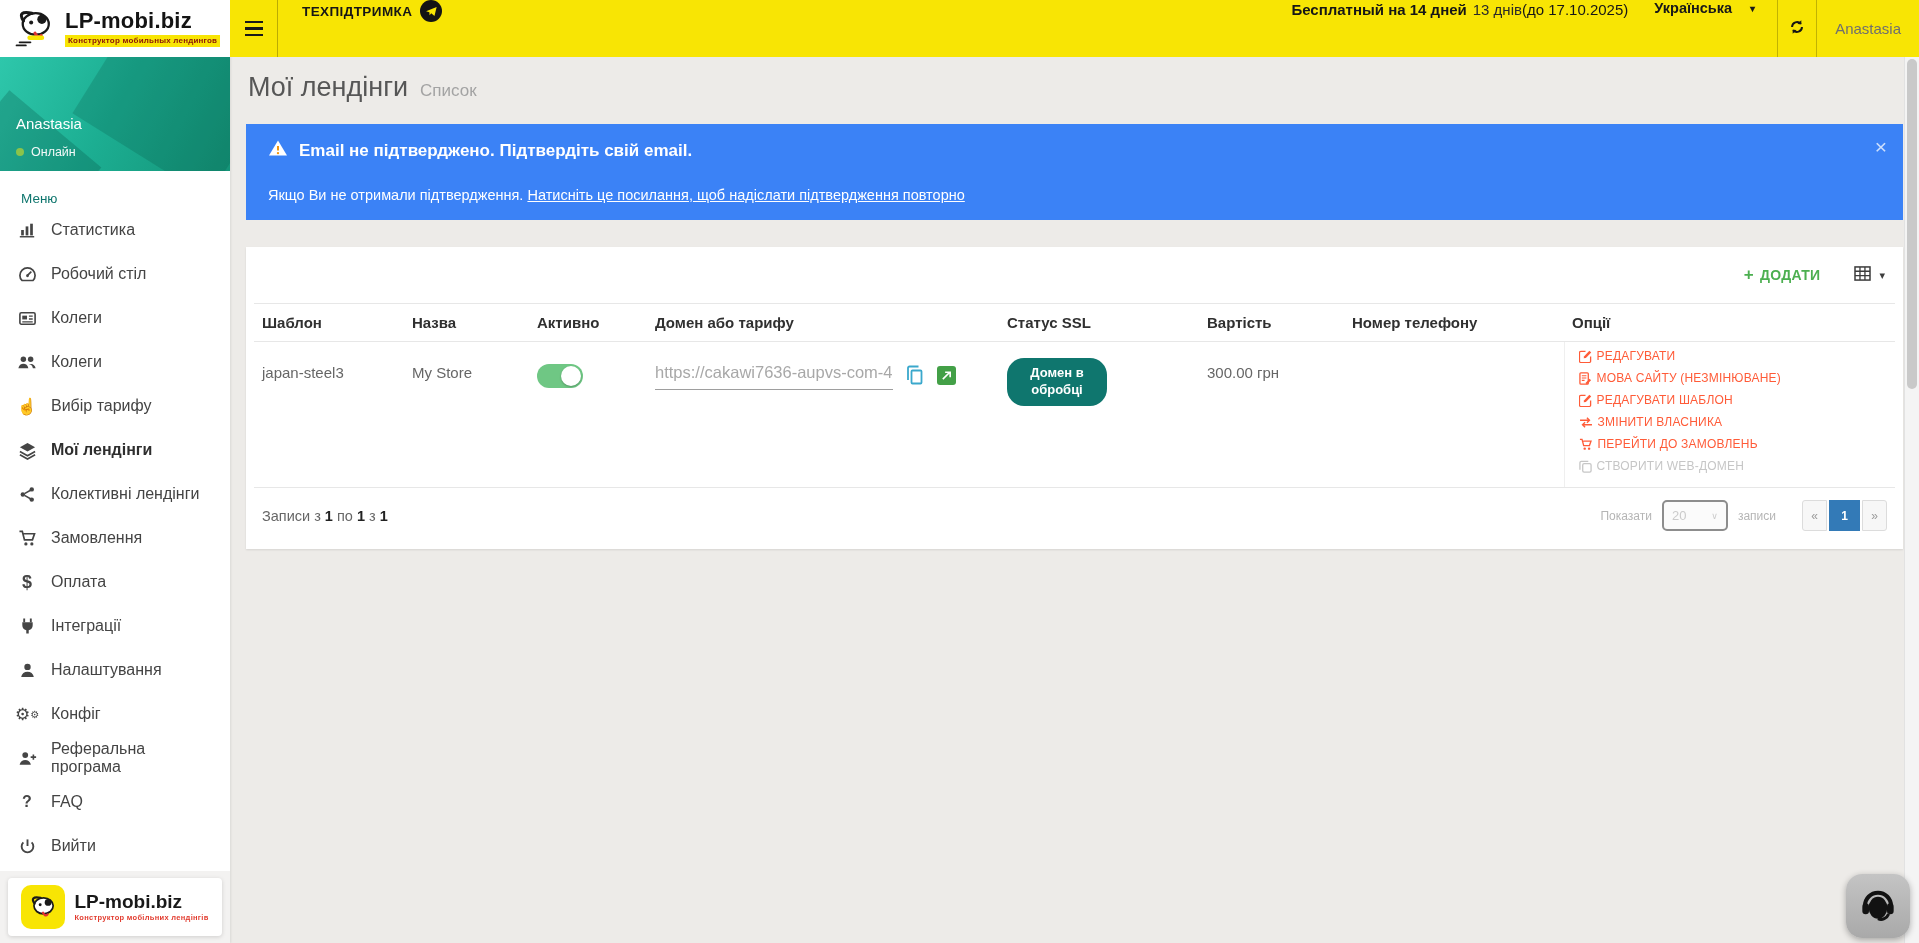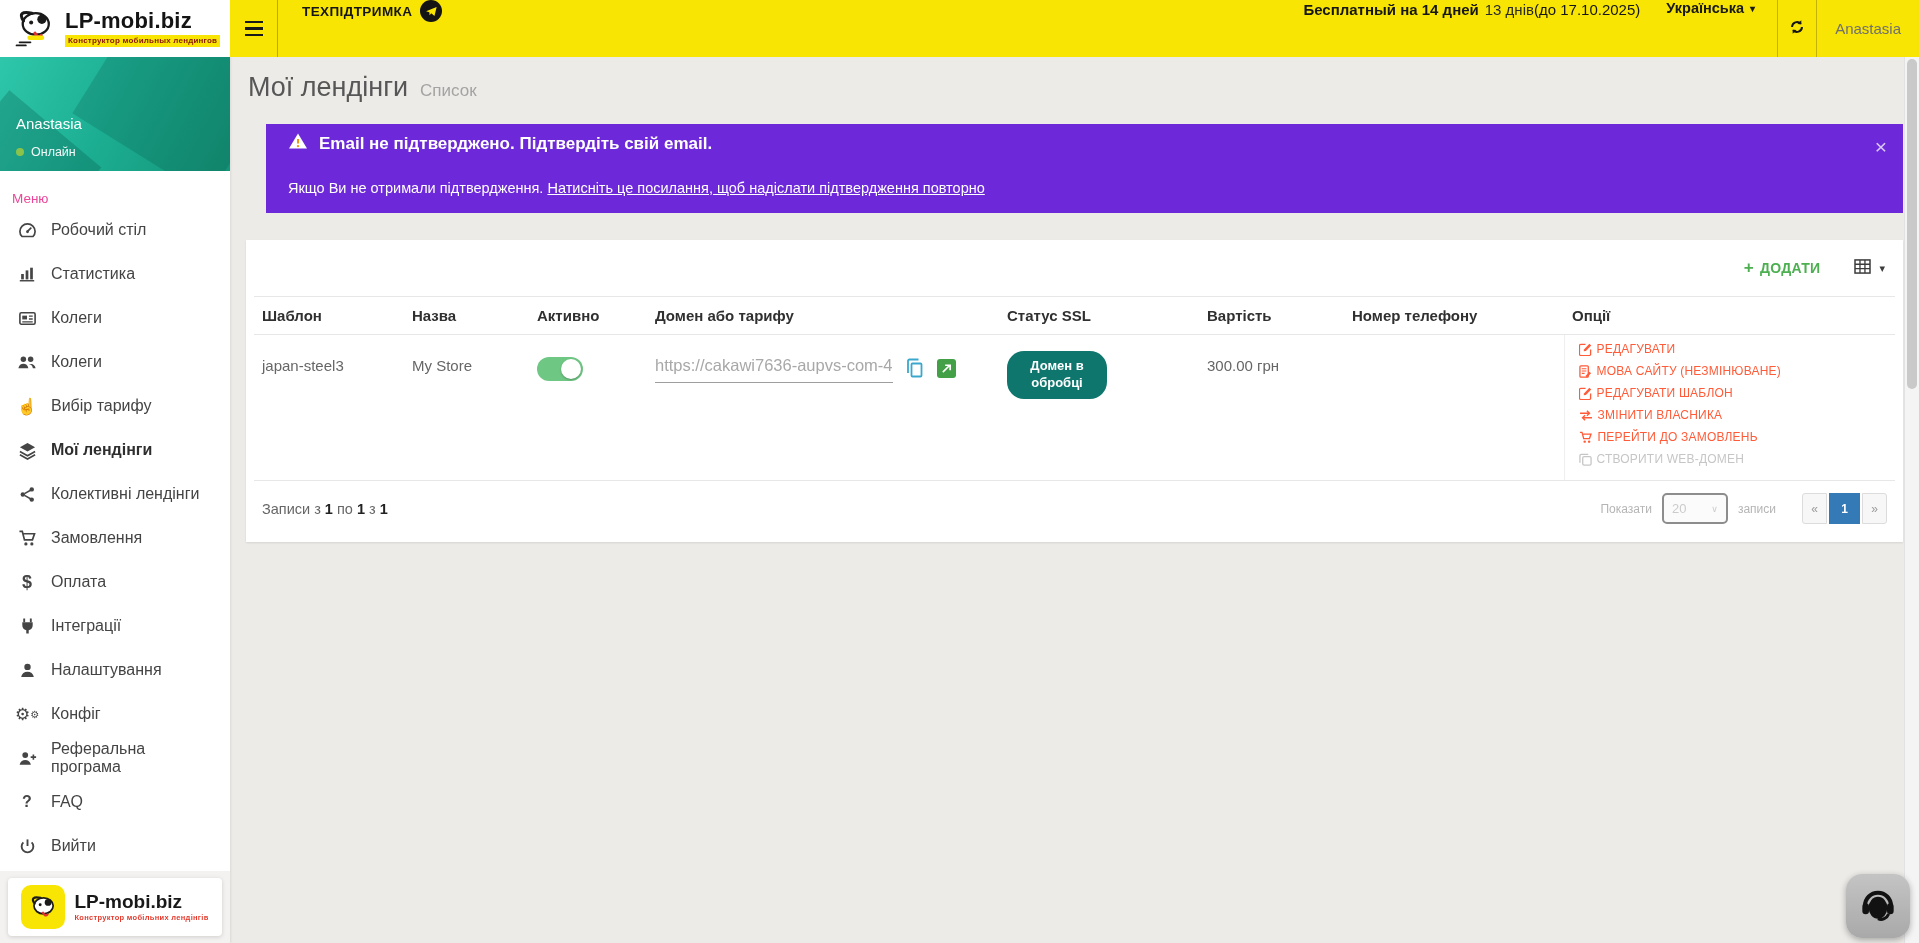--- a/index.html
+++ b/index.html
@@ -18,55 +18,55 @@
   .hamburger span { width:18px; height:2.5px; background:#191919; display:block; }
   .support { display:flex; align-items:center; gap:8px; margin-left:24px; cursor:pointer; }
   .support-label { font-size:13.5px; font-weight:bold; color:#161616; letter-spacing:.4px; }
   .tg-badge { width:22px; height:22px; border-radius:50%; background:#141414; display:flex; align-items:center; justify-content:center; }
   .top-spacer { flex:1; }
   .trial { display:flex; flex-direction:row; line-height:1.35; margin-right:26px; color:#161616; }
   .trial-l1 { font-size:15px; }
   .trial-l1 b { font-weight:bold; }
   .trial-l1 .days { font-weight:normal; margin-left:6px; color:#2a2a2a; }
   .trial-l2 { font-size:15px; }
-  .lang { display:flex; align-items:center; gap:6px; font-size:14.5px; font-weight:bold; color:#191919; margin-right:22px; cursor:pointer; }
+  .lang { display:flex; align-items:center; gap:18px; font-size:14.5px; font-weight:bold; color:#191919; margin-right:22px; cursor:pointer; }
   .lang .caret { font-size:10px; }
   .top-divider { width:1px; height:57px; background:rgba(0,0,0,.22); }
   .refresh-btn { width:38px; height:57px; display:flex; align-items:center; justify-content:center; cursor:pointer; }
   .top-user { font-size:15px; color:#6f6f6f; padding:0 18px; height:57px; display:flex; align-items:center; cursor:pointer; }
 
   
   .sidebar { position:absolute; top:57px; left:0; width:230px; bottom:0; background:#fff; z-index:20; box-shadow:1px 0 2px rgba(0,0,0,.08); }
   .user-panel { position:relative; height:114px; background:linear-gradient(118deg,#2ec7ab 0%,#1cae92 48%,#149478 100%); overflow:hidden; }
   .user-panel::before { content:""; position:absolute; right:-30px; top:-40px; width:160px; height:150px; background:rgba(0,60,50,.18); transform:rotate(32deg); }
   .user-panel::after { content:""; position:absolute; left:-40px; bottom:-55px; width:120px; height:110px; background:rgba(0,60,50,.22); transform:rotate(40deg); }
   .user-name { position:absolute; left:16px; top:58px; color:#fff; font-size:15px; z-index:2; }
   .user-status { position:absolute; left:16px; top:88px; display:flex; align-items:center; gap:7px; z-index:2; }
   .status-dot { width:8px; height:8px; border-radius:50%; background:#8bc34a; }
   .user-status span { color:rgba(255,255,255,.95); font-size:12.5px; }
-  .menu-label { color:#ec4899; font-size:13.5px; padding:20px 12px 2px; }
+  .menu-label { color:#0f766e; font-size:13.5px; padding:20px 21px 2px; }
   ul.menu { list-style:none; }
   .menu li { display:flex; align-items:center; gap:13px; height:44px; padding:0 16px; color:#444; font-size:16px; cursor:pointer; }
   .menu li.active { font-weight:bold; color:#2e2e2e; }
   .mi { width:22px; flex:0 0 22px; display:flex; align-items:center; justify-content:center; color:#454545; font-size:16px; }
   .mi svg { display:block; }
   .sidebar-foot { position:absolute; bottom:0; left:0; right:0; height:72px; background:#f3f2f1; display:flex; align-items:center; justify-content:center; }
   .foot-card { background:#fff; border-radius:4px; box-shadow:0 1px 4px rgba(0,0,0,.15); display:flex; align-items:center; gap:9px; padding:7px 13px; }
   .foot-logo-sq { width:44px; height:44px; border-radius:10px; background:#f8e504; display:flex; align-items:center; justify-content:center; }
   .foot-col { display:flex; flex-direction:column; line-height:1; }
   .foot-title { font-size:19px; font-weight:bold; color:#191919; }
   .foot-sub { margin-top:3px; font-size:7.5px; font-weight:bold; color:#e23b2e; letter-spacing:.3px; }
 
   
   .main { position:absolute; left:230px; top:57px; right:0; bottom:0; background:#edebe8; padding:13px 16px 0; overflow:hidden; }
   .page-head { display:flex; align-items:baseline; gap:12px; margin:2px 2px 0; }
   .page-title { font-size:27px; color:#565656; font-weight:normal; }
   .page-subtitle { font-size:17px; color:#a3a3a3; }
 
-  .alert { position:relative; margin-top:21px; background:#6d28d9; color:#fff; padding:8px 22px 17px;margin-left:20px; }
+  .alert { position:relative; margin-top:21px; background:#3b82f6; color:#fff; padding:15px 22px 17px; }
   .alert-line1 { display:flex; align-items:center; gap:11px; font-size:17px; font-weight:bold; }
   .alert-line2 { margin-top:25px; font-size:14.5px; }
   .alert-line2 a { color:#fff; text-decoration:underline; cursor:pointer; }
   .alert-close { position:absolute; right:16px; top:12px; font-size:21px; color:rgba(255,255,255,.75); background:none; border:none; cursor:pointer; line-height:1; }
 
   .panel { margin-top:27px; background:#fff; box-shadow:0 1px 2px rgba(0,0,0,.1); padding:0 8px; }
   .panel-toolbar { display:flex; justify-content:flex-end; align-items:center; gap:34px; height:56px; padding-right:10px; }
   .add-btn { display:flex; align-items:center; gap:6px; color:#4caf50; font-size:14px; font-weight:bold; letter-spacing:.3px; background:none; border:none; cursor:pointer; }
   .add-btn .plus { font-size:17px; font-weight:bold; }
   .cols-btn { display:flex; align-items:center; gap:8px; background:none; border:none; cursor:pointer; color:#3c3c3c; }
@@ -192,38 +192,38 @@
         <span class="status-dot"></span>
         <span>Онлайн</span>
       </div>
     </div>
 
     <div class="menu-label">Меню</div>
 
     <ul class="menu">
       <li>
         <span class="mi">
-          <svg width="19" height="19" viewBox="0 0 20 20">
-              <path d="M10 3a8 8 0 00-8 8c0 2.1.8 4 2.2 5.3h11.6A8 8 0 0018 11a8 8 0 00-8-8z" fill="none" stroke="currentColor" stroke-width="1.8"></path>
-              <path d="M10 11l4-4" stroke="currentColor" stroke-width="1.8"></path>
-              <circle cx="10" cy="11.3" r="1.5" fill="currentColor"></circle>
-            </svg>
-        </span>
-        <span>Робочий стіл</span>
-      </li>
-      <li>
-        <span class="mi">
           <svg width="18" height="18" viewBox="0 0 20 20">
               <rect x="3.5" y="10" width="3" height="6" fill="currentColor"></rect>
               <rect x="8.5" y="6" width="3" height="10" fill="currentColor"></rect>
               <rect x="13.5" y="3" width="3" height="13" fill="currentColor"></rect>
               <path d="M2 17.5h16" stroke="currentColor" stroke-width="1.6"></path>
             </svg>
         </span>
         <span>Статистика</span>
+      </li>
+      <li>
+        <span class="mi">
+          <svg width="19" height="19" viewBox="0 0 20 20">
+              <path d="M10 3a8 8 0 00-8 8c0 2.1.8 4 2.2 5.3h11.6A8 8 0 0018 11a8 8 0 00-8-8z" fill="none" stroke="currentColor" stroke-width="1.8"></path>
+              <path d="M10 11l4-4" stroke="currentColor" stroke-width="1.8"></path>
+              <circle cx="10" cy="11.3" r="1.5" fill="currentColor"></circle>
+            </svg>
+        </span>
+        <span>Робочий стіл</span>
       </li>
       <li>
         <span class="mi">
           <svg width="19" height="19" viewBox="0 0 20 20">
               <rect x="2" y="4" width="16" height="12" rx="1.5" fill="none" stroke="currentColor" stroke-width="1.7"></rect>
               <rect x="4.5" y="7" width="5" height="4" fill="currentColor"></rect>
               <path d="M11.5 7.5h4M11.5 10.5h4M4.5 13.5h11" stroke="currentColor" stroke-width="1.4"></path>
             </svg>
         </span>
         <span>Колеги</span>

